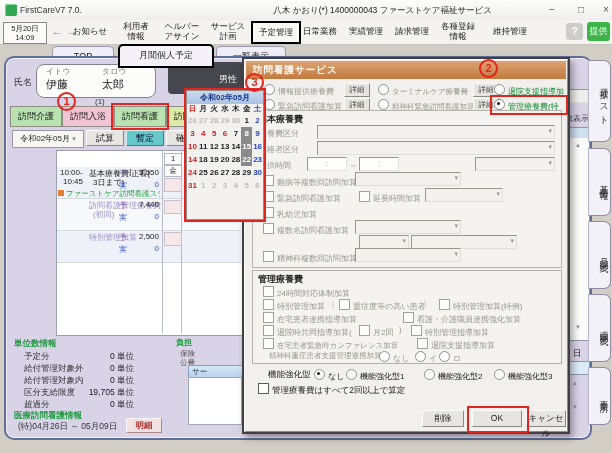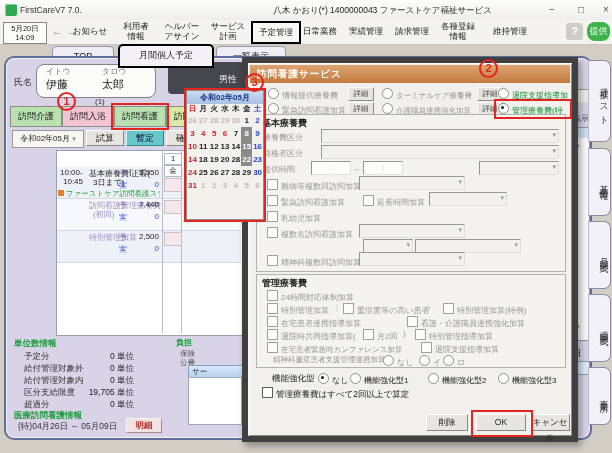--- a/index.html
+++ b/index.html
@@ -12,21 +12,21 @@
   .titlebar{left:0;top:0;width:612px;height:20px;background:linear-gradient(#fdfdfc,#efeeec);border-bottom:1px solid #d6d4ce}
   .menubar{left:0;top:20px;width:612px;height:24px;background:#f4f3f0;border-bottom:1px solid #c6c4bc}
   .mi{position:absolute;top:21px;height:22px;width:46px;display:flex;align-items:center;justify-content:center;
       text-align:center;font-size:8.5px;line-height:1.12;white-space:pre-line;color:#222;cursor:default}
   .mi.active{border:2px solid #000;height:19px;background:#f8f7f4}
   .datebox{left:3px;top:22px;width:42px;height:19px;border:1px solid #8a8880;background:#fcfbf9;
            text-align:center;font-size:7.5px;line-height:1.25;white-space:pre-line;padding-top:1px}
   .arrowbtn{top:24px;width:14px;height:14px;color:#8a8a92;font-size:11px;text-align:center;line-height:14px}
   .qbtn{left:566px;top:23px;width:17px;height:17px;background:#cfcdc8;border-radius:3px;color:#fff;
         font-weight:bold;text-align:center;line-height:17px;font-size:11px}
-  .teikyo{left:587px;top:22px;width:23px;height:19px;background:#3cb44a;border-radius:8px;color:#fff;
+  .teikyo{left:587px;top:22px;width:23px;height:19px;background:#3cb44a;border-radius:3px;color:#fff;
           font-size:9px;text-align:center;line-height:19px}
   .appicon{left:5px;top:4px;width:12px;height:12px;background:#2fa84f;border-radius:2px;box-shadow:inset 1px 1px 0 #7fd694}
   .wtitle{left:120px;top:5px;width:372px;text-align:right;font-size:8.5px;color:#222}
   .wctl{top:3px;width:14px;height:14px;text-align:center;font-size:10px;color:#555;line-height:14px}
   .ptab{position:absolute;background:#efedf5;border:1px solid #9a98ae;border-bottom:none;border-radius:5px 5px 0 0;
         text-align:center;font-size:9px;line-height:18px;color:#222}
   .mainwin{left:4px;top:56px;width:584px;height:380px;background:#d9d3e7;border:2px solid #5f6f9a;border-radius:10px;
            box-shadow:inset 0 0 0 1px #f2eff8}
   .namebox{left:36px;top:64px;width:118px;height:32px;background:#fcfcfb;border:1px solid #83818f;border-radius:8px}
   .badge{left:168px;top:62px;width:76px;height:32px;background:#46464e;border-radius:4px}
@@ -41,21 +41,21 @@
   .sep{position:absolute;left:0;width:184px;height:1px;background:#d4d8e0}
   .vline{position:absolute;top:0;width:1px;height:182px;background:#b8bcc8}
   .dcell{position:absolute;width:16px;height:10px;background:#fbfcfe;border:1px solid #b0b6c4;text-align:center;
          font-size:7.5px;line-height:10px}
   .pcell{position:absolute;left:107px;width:16px;height:12px;background:#f6e7eb;border:1px solid #c9bfc9}
   .greenh{color:#1f9a3f;font-weight:bold;font-size:8.5px}
   .urow-l{position:absolute;left:24px;font-size:8.5px;color:#333}
   .urow-v{position:absolute;width:70px;text-align:right;font-size:8.5px;color:#222}
   .vtab{position:absolute;left:588px;width:21px;background:#f3f1f8;border:1px solid #8e8ca6;border-left:1px solid #b9b7cc;
         border-radius:0 7px 7px 0;writing-mode:vertical-rl;text-align:center;font-size:9px;letter-spacing:2px;color:#333}
-  .dialog{left:242px;top:57px;width:324px;height:373px;background:#f1f0ed;border:6px solid #404040;z-index:10;
+  .dialog{left:242px;top:57px;width:324px;height:373px;background:#f1f0ed;border:2px solid #404040;z-index:10;
           box-shadow:inset 1px 1px 0 #fbfaf8,inset -1px -1px 0 #8f8d8a,3px 4px 7px rgba(0,0,0,.35)}
   .dtitle{position:absolute;left:2px;top:2px;right:2px;height:18px;background:linear-gradient(#dda472,#c37a3e);
           color:#fff;font-weight:bold;font-size:9.5px;line-height:18px;padding-left:7px;letter-spacing:1px}
   .rad{display:inline-block;width:9px;height:9px;border:1px solid #8f8f8f;border-radius:50%;background:#fff;
        vertical-align:-1px;margin-right:3px;position:relative}
   .rad.on::after{content:'';position:absolute;left:2px;top:2px;width:3px;height:3px;border-radius:50%;background:#1a1a1a}
   .cb{display:inline-block;width:9px;height:9px;background:#fcfcfb;border:1px solid #a3a19b;vertical-align:-1px;margin-right:3px}
   .cb.en{border-color:#5c5c5c}
   .gbox{position:absolute;left:8px;width:308px;background:#f4f3f0;border:1px solid #b4b2ac}
   .dd{position:absolute;background:#f2f1ee;border:1px solid;border-color:#98968f #e0dedb #e0dedb #98968f;height:12px}
@@ -235,21 +235,21 @@
   <div class="detail" style="left:229px;top:24px">詳細</div>
   <div class="ab" style="left:250px;top:25px">
     <span class="rad"></span><span class="grn t8">退院支援指導加算</span>
   </div>
 
   <div class="ab" style="left:20px;top:40px">
     <span class="rad"></span><span class="dis t8">緊急訪問看護加算</span>
   </div>
   <div class="detail" style="left:100px;top:39px">詳細</div>
   <div class="ab" style="left:134px;top:40px">
-    <span class="rad"></span><span class="dis t7">介護職員連携強化加算</span>
+    <span class="rad"></span><span class="dis t7">精神科緊急訪問看護加算</span>
   </div>
   <div class="detail" style="left:229px;top:39px">詳細</div>
   <div class="ab" style="left:250px;top:40px">
     <span class="rad on"></span><span class="grn t8">管理療養費(特例)</span>
   </div>
   <div class="ab redbox" style="left:246px;top:36px;width:74px;height:16px"></div>
 
   <div class="gbox" style="top:51px;height:156px">
     <div class="ab bold t9" style="left:5px;top:2px">基本療養費</div>
     <div class="ab dis t8" style="left:6px;top:17px">療養費区分</div>

